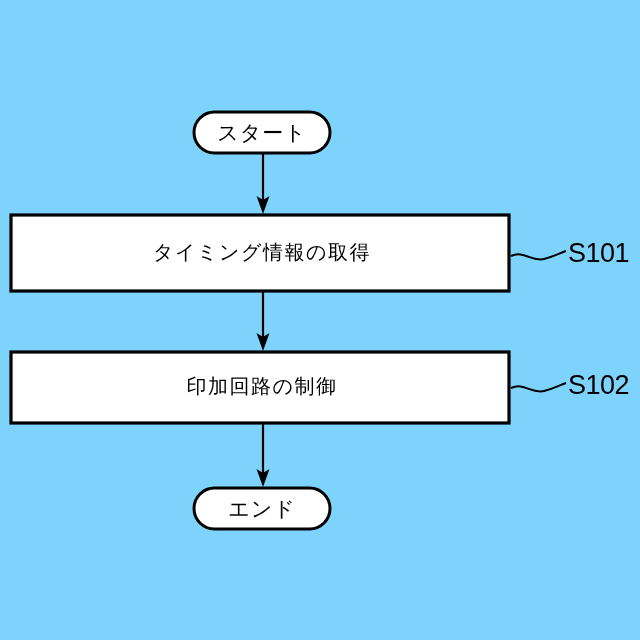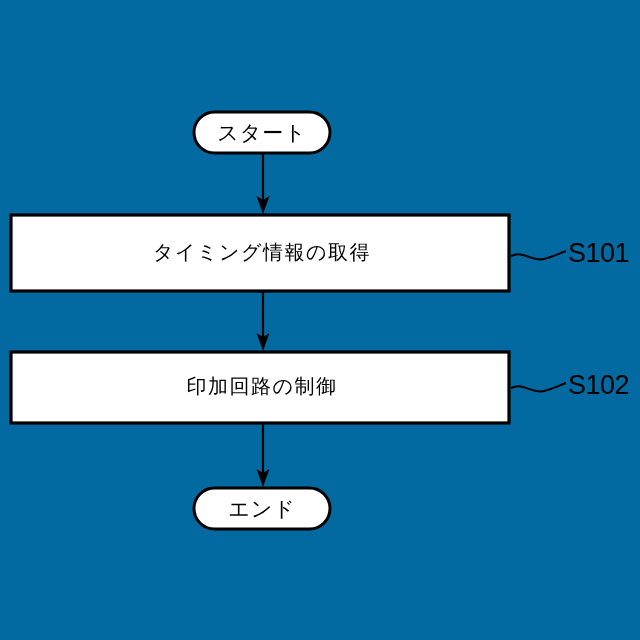--- a/index.html
+++ b/index.html
@@ -8,21 +8,21 @@
     padding: 0;
     background: #ffffff;
   }
   body {
     font-family: "Liberation Sans", sans-serif;
   }
   #canvas {
     position: relative;
     width: 640px;
     height: 640px;
-    background: #0369a1;
+    background: #7dd3fc;
     overflow: hidden;
   }
   #flow-svg {
     position: absolute;
     left: 0;
     top: 0;
     width: 640px;
     height: 640px;
     display: block;
   }

